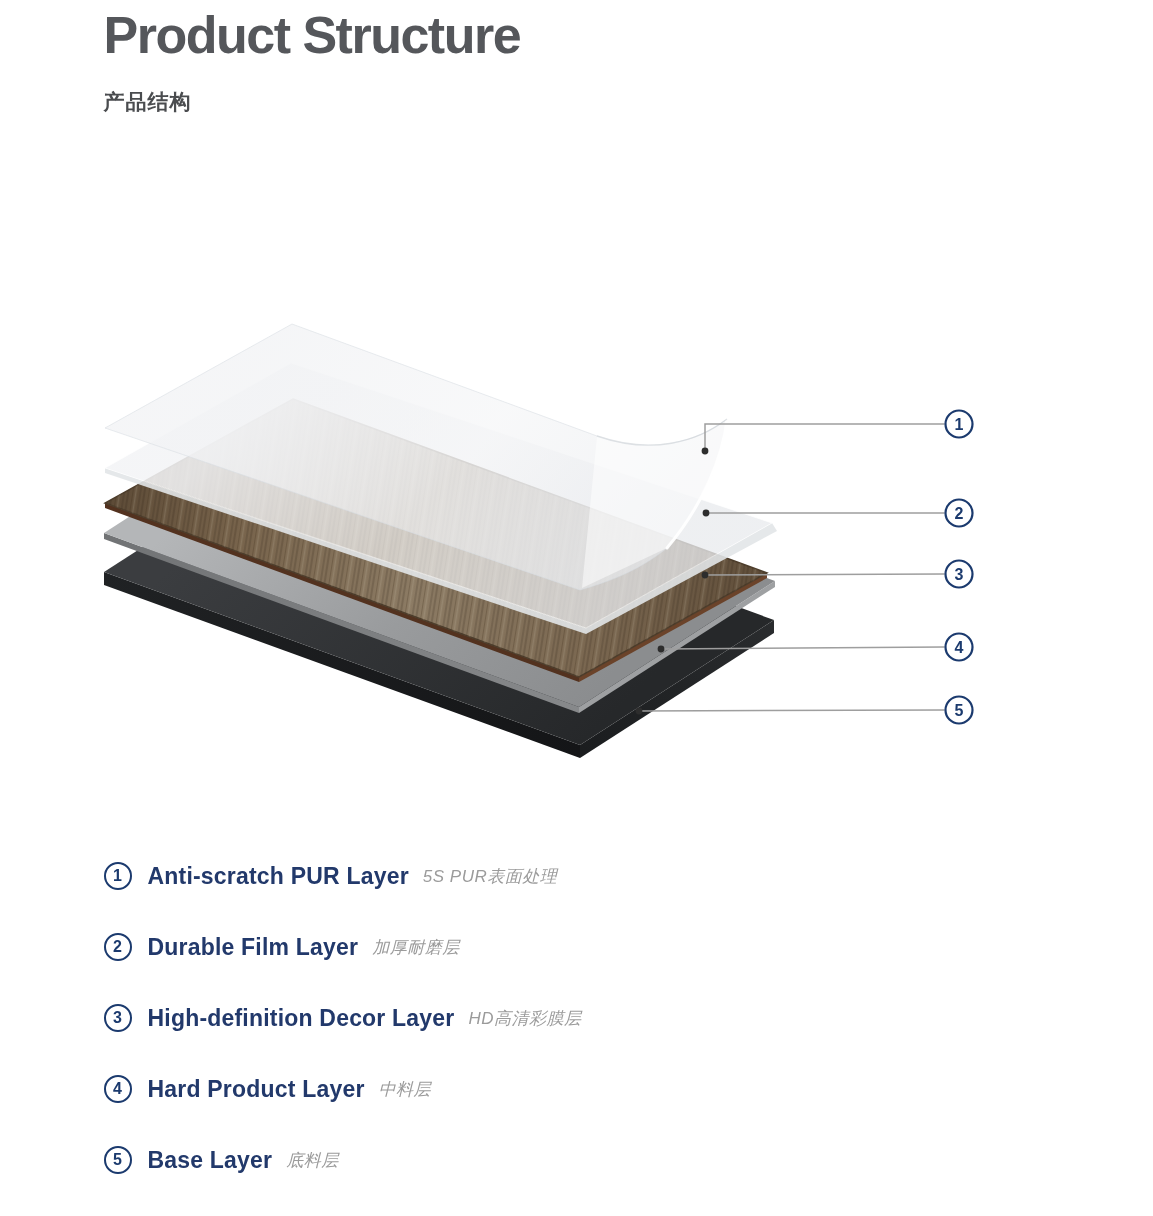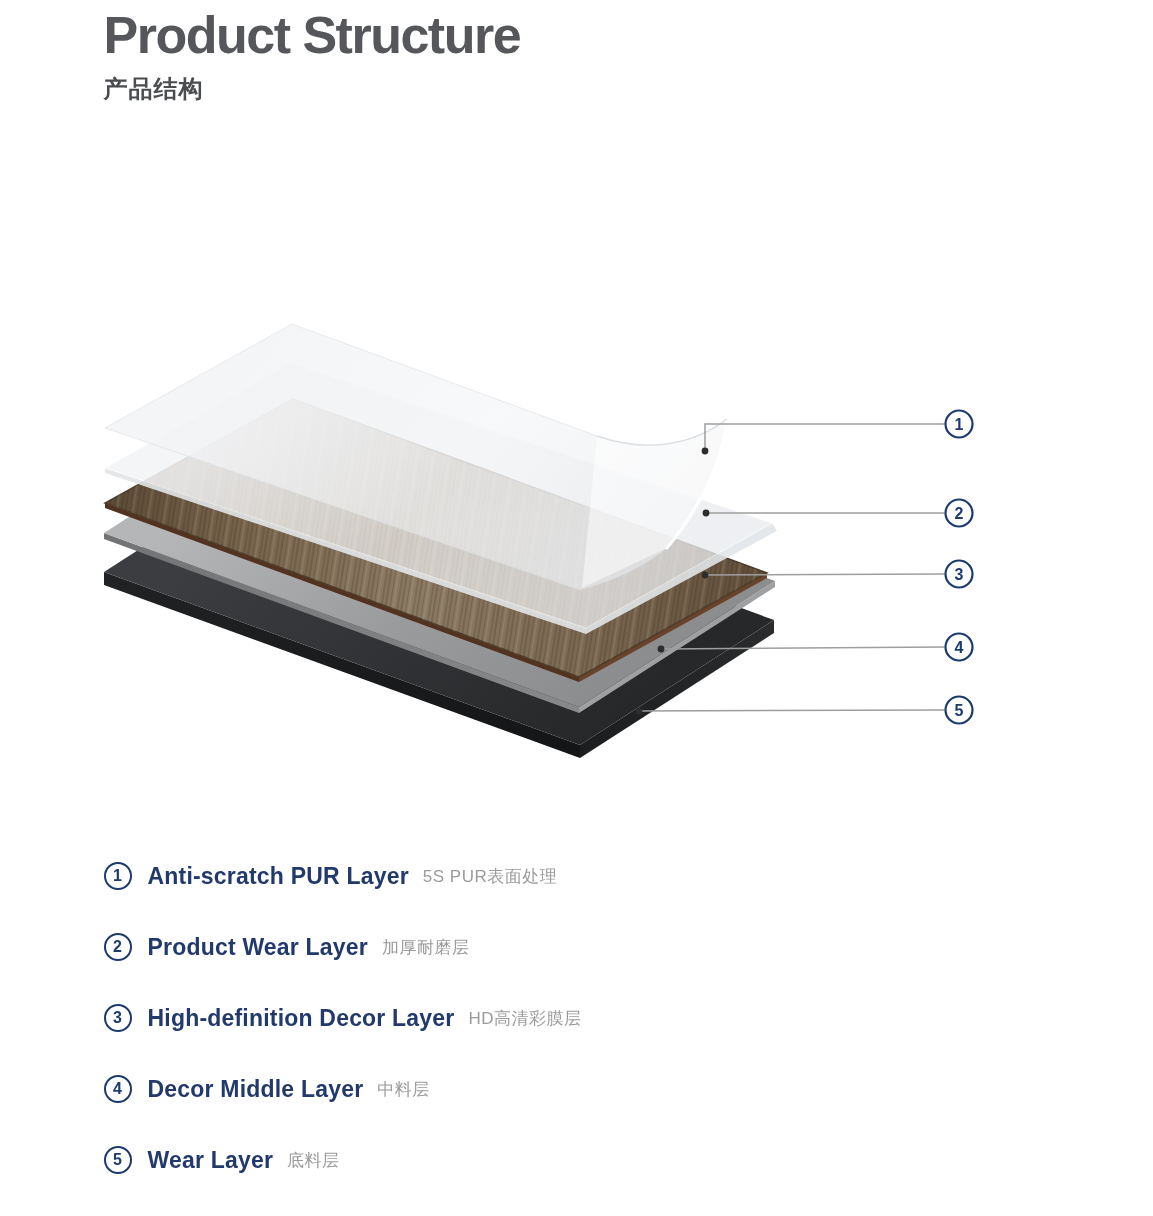--- a/index.html
+++ b/index.html
@@ -2,33 +2,33 @@
 <html><head>
 <meta charset="utf-8">
 <style>
   html,body{margin:0;padding:0;background:#ffffff;}
   body{font-family:"Liberation Sans", sans-serif;}
   .page{position:relative;width:1110px;height:1216px;background:#ffffff;overflow:hidden;margin:0 auto;}
 
   
   .header{position:absolute;left:82px;top:8px;}
   .title{font-size:52px;font-weight:700;letter-spacing:-1.5px;color:#55575b;line-height:1.05;margin:0;}
-  .subtitle{font-size:24px;font-weight:700;color:#4a4c4f;margin-top:10px;letter-spacing:1px;}
+  .subtitle{font-size:21px;font-weight:700;color:#4a4c4f;margin-top:25px;letter-spacing:1px;}
 
   
   .diagram-svg{position:absolute;left:0;top:300px;width:1153px;height:470px;}
   .callout-num{font-family:"Liberation Sans",sans-serif;font-size:16px;font-weight:600;fill:#1b3a6e;}
 
   
   .legend{position:absolute;left:82px;top:861px;}
   .legend-item{display:flex;align-items:center;height:30px;margin-bottom:41px;}
   .lnum{flex:0 0 auto;width:24px;height:24px;border:2px solid #1b3a6e;border-radius:50%;
         color:#1b3a6e;font-size:16px;font-weight:600;display:flex;align-items:center;justify-content:center;}
   .llabel{margin-left:16px;font-size:23px;font-weight:700;color:#22396b;letter-spacing:0.2px;white-space:nowrap;}
-  .lcn{margin-left:14px;font-size:17px;font-weight:400;color:#9b9b9b;letter-spacing:0.5px;white-space:nowrap;}
+  .lcn{margin-left:14px;font-size:17px;font-weight:400;color:#9b9b9b;letter-spacing:0.5px;white-space:nowrap;font-style:italic;}
 </style>
 </head>
 <body>
 
 <div class="page">
 
   <div class="header">
     <h1 class="title">Product Structure</h1>
     <div class="subtitle">产品结构</div>
   </div>
@@ -149,33 +149,33 @@
   </svg>
 
   <div class="legend">
     <div class="legend-item">
       <span class="lnum">1</span>
       <span class="llabel">Anti-scratch PUR Layer</span>
       <span class="lcn">5S PUR表面处理</span>
     </div>
     <div class="legend-item">
       <span class="lnum">2</span>
-      <span class="llabel">Product Wear Layer</span>
+      <span class="llabel">Durable Film Layer</span>
       <span class="lcn">加厚耐磨层</span>
     </div>
     <div class="legend-item">
       <span class="lnum">3</span>
       <span class="llabel">High-definition Decor Layer</span>
       <span class="lcn">HD高清彩膜层</span>
     </div>
     <div class="legend-item">
       <span class="lnum">4</span>
-      <span class="llabel">Decor Middle Layer</span>
+      <span class="llabel">Hard Product Layer</span>
       <span class="lcn">中料层</span>
     </div>
     <div class="legend-item">
       <span class="lnum">5</span>
-      <span class="llabel">Wear Layer</span>
+      <span class="llabel">Base Layer</span>
       <span class="lcn">底料层</span>
     </div>
   </div>
 
 </div>
 
 </body></html>

